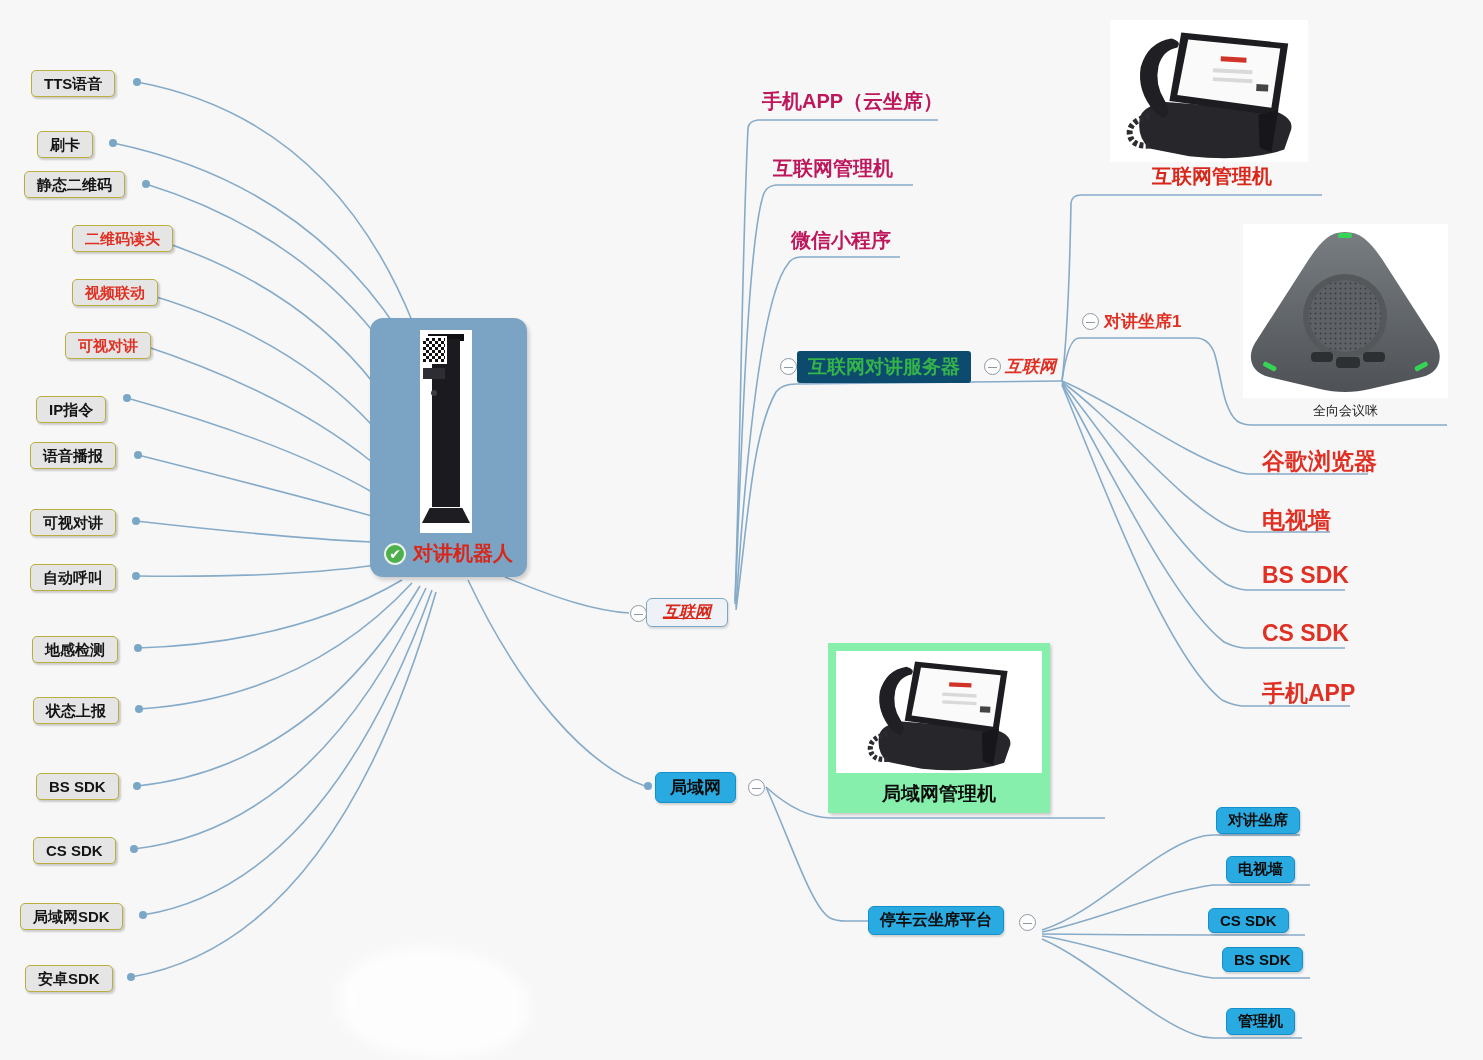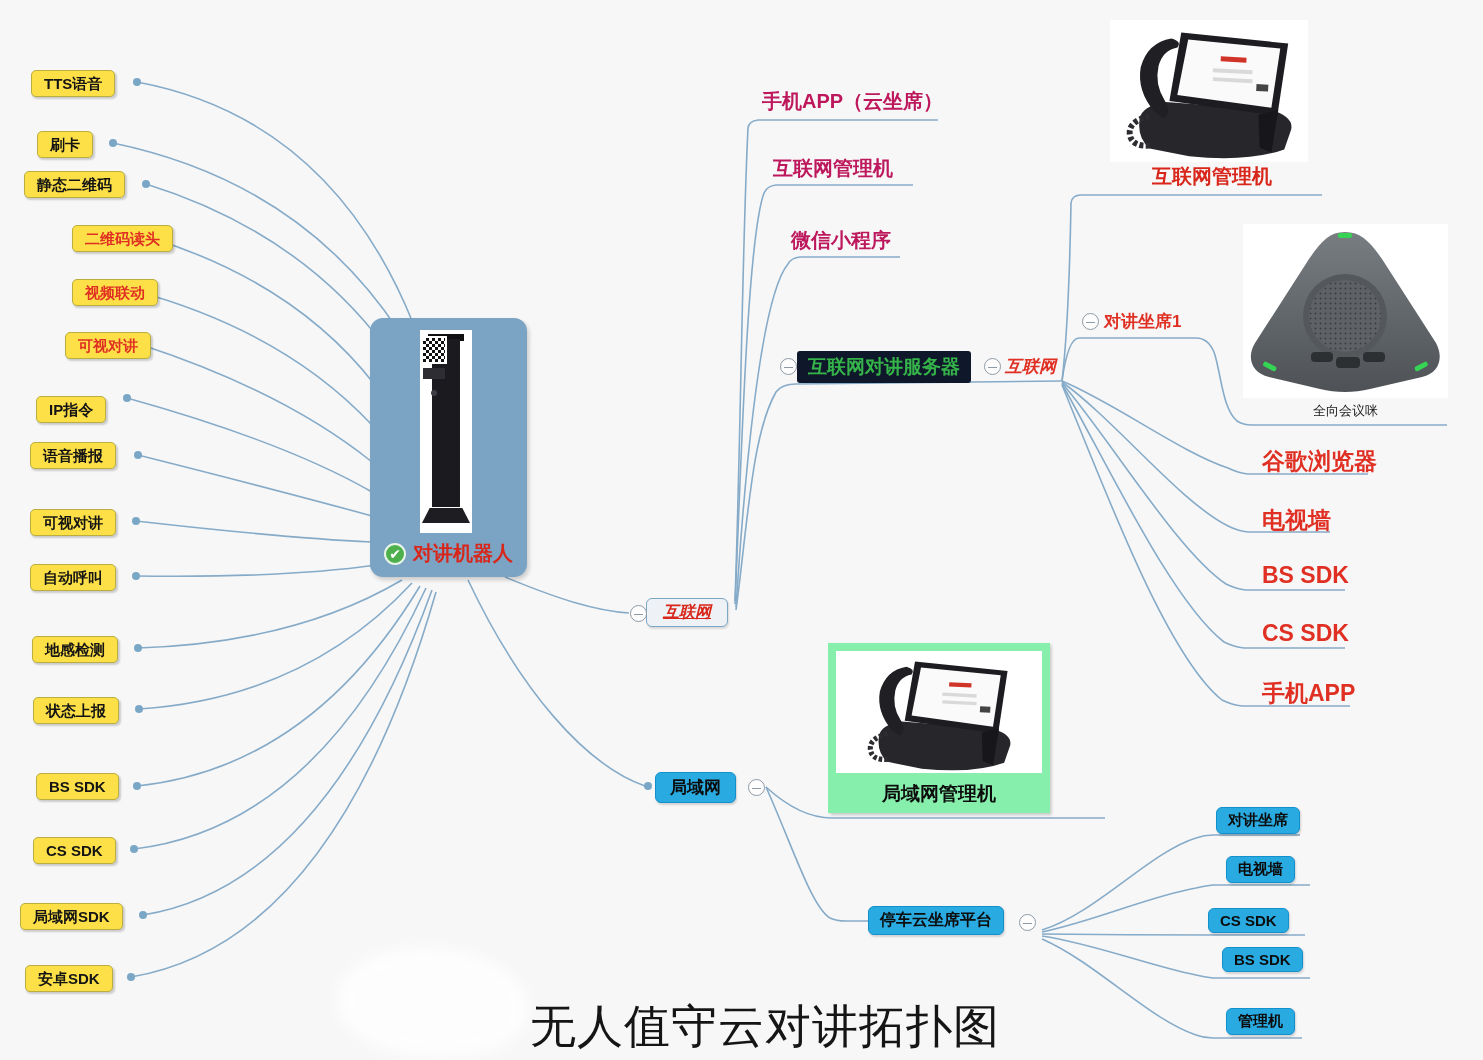--- a/index.html
+++ b/index.html
@@ -5,30 +5,30 @@
   html,body{margin:0;padding:0;}
   body{
     width:1483px;height:1060px;position:relative;overflow:hidden;
     background:#f7f7f8;
     font-family:"Liberation Sans","DejaVu Sans",sans-serif;
   }
   #stage{position:absolute;inset:0;}
   svg.layer{position:absolute;left:0;top:0;}
   
   .ynode{
-    position:absolute;background:#fde047;border:1.5px solid #b9ae3e;border-radius:5px;
+    position:absolute;background:#e5e5e5;border:1.5px solid #b9ae3e;border-radius:5px;
     padding:3px 12px;font-size:15px;font-weight:bold;color:#141414;white-space:nowrap;
     box-shadow:1.5px 2px 2px rgba(0,0,0,.18);line-height:19px;
   }
   .ynode.red{color:#e03023;margin-left:42px;}
   .branch{
     position:absolute;font-size:20px;font-weight:bold;color:#be185d;white-space:nowrap;
   }
   .server-hl{
-    position:absolute;background:#0f172a;color:#35b44a;font-size:19px;font-weight:bold;
+    position:absolute;background:#0c4a6e;color:#35b44a;font-size:19px;font-weight:bold;
     padding:3px 11px;white-space:nowrap;border-radius:3px;
   }
   .subnet{
     position:absolute;color:#e03023;font-size:17px;font-weight:bold;font-style:italic;white-space:nowrap;
   }
   .inet-node{
     position:absolute;background:#eef2f7;border:1.6px solid #7ba7c7;border-radius:6px;
     color:#d8271a;font-size:16px;font-weight:bold;font-style:italic;text-decoration:underline;
     padding:3px 16px;white-space:nowrap;box-shadow:1px 1.5px 2px rgba(0,0,0,.12);
   }
@@ -287,15 +287,14 @@
 
   <div class="bnode" style="left:868px;top:906px;font-size:16px">停车云坐席平台</div>
   <div class="collapse" style="left:1019px;top:914px"></div>
 
   <div class="bnode" style="left:1216px;top:807px">对讲坐席</div>
   <div class="bnode" style="left:1226px;top:856px">电视墙</div>
   <div class="bnode" style="left:1208px;top:908px">CS SDK</div>
   <div class="bnode" style="left:1222px;top:947px">BS SDK</div>
   <div class="bnode" style="left:1226px;top:1008px">管理机</div>
 
-  <div class="title">无人值守云对讲拓扑图</div>
 
 </div>
 
 </body></html>

